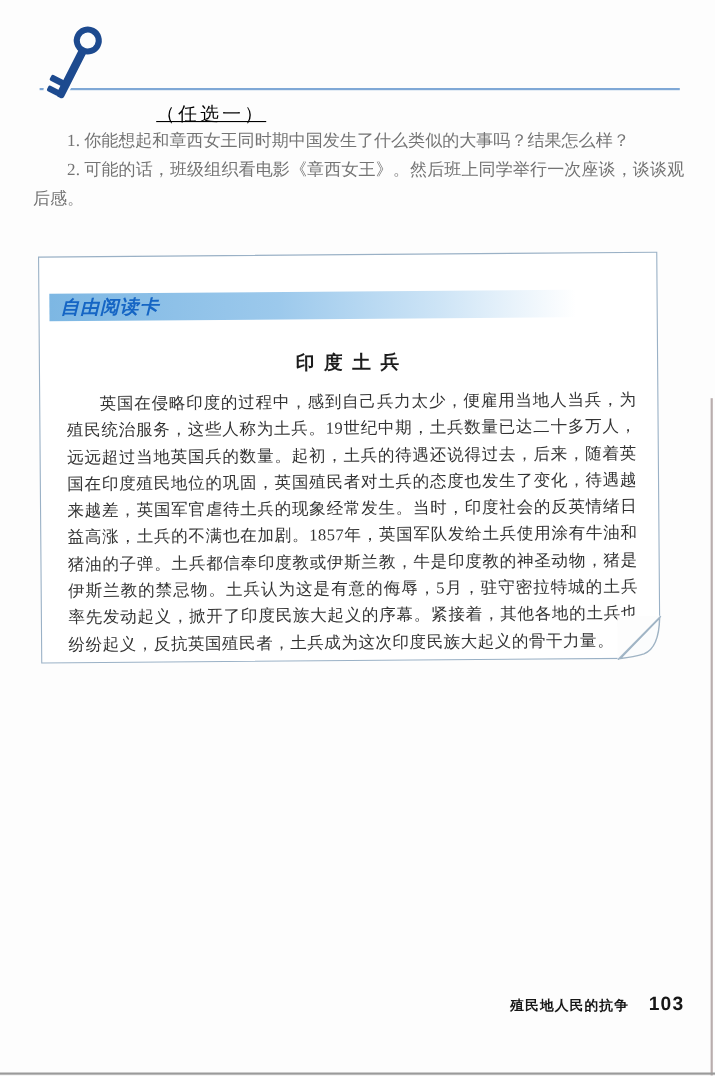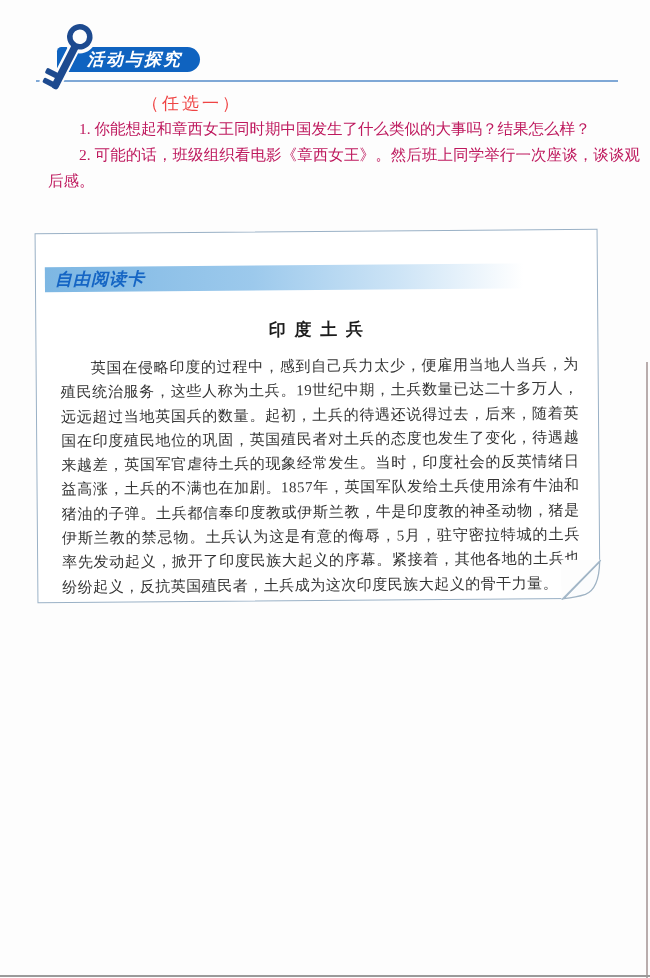--- a/index.html
+++ b/index.html
@@ -22,25 +22,25 @@
     color:#ffffff; font-family:"Liberation Sans", sans-serif;
     font-weight:bold; font-style:italic; font-size:17px; letter-spacing:2px;
     transform:translateX(6px);
   }
   .banner-rule{position:absolute; left:36px; top:80px; width:582px; height:2px; background:#7fa8d6;}
   .key-icon-wrap{position:absolute; left:38px; top:18px; width:64px; height:90px;}
 
   
   .subtitle{
     position:absolute; left:142px; top:92px;
-    font-size:17px; color:#ef4444; letter-spacing:3px;
+    font-size:17px; color:#000000; letter-spacing:3px;text-decoration:underline;
   }
   .activity-items{
-    position:absolute; left:48px; top:116px; width:592px;
-    font-size:15.5px; line-height:26px; text-align:justify; color:#be185d;
+    position:absolute; left:30px; top:116px; width:592px;
+    font-size:15.5px; line-height:26px; text-align:justify; color:#737373;
   }
   .activity-items p{margin:0; text-indent:2em;}
 
   
   .card{
     position:absolute; left:36px; top:231px; width:563px; height:370px;
     background:#ffffff; border:1.4px solid #9ab1c6;
     transform:rotate(-0.45deg); transform-origin:50% 50%;
     box-sizing:border-box;
   }
@@ -78,23 +78,20 @@
   }
   .footer .chapter{font-size:12.5px; font-weight:bold; letter-spacing:1px;}
   .footer .pagenum{font-size:17.5px; font-weight:bold; letter-spacing:1px;}
 </style>
 </head>
 <body>
 
 <div class="page">
 
   <div class="banner-rule"></div>
-  <div class="banner-pill">
-    <span class="label">活动与探究</span>
-  </div>
   <div class="key-icon-wrap">
     <svg width="64" height="90" viewBox="0 0 64 90">
       <g transform="rotate(27 30 42)">
 
         <circle cx="30" cy="16" r="11" fill="none" stroke="#fdfdfd" stroke-width="11"></circle>
         <rect x="24" y="26" width="12" height="48" rx="4" fill="#fdfdfd"></rect>
         <rect x="12" y="56" width="16" height="9" rx="2" fill="#fdfdfd"></rect>
         <rect x="14" y="67" width="14" height="8" rx="2" fill="#fdfdfd"></rect>
 
         <circle cx="30" cy="16" r="10" fill="none" stroke="#1d4a8f" stroke-width="5.5"></circle>
@@ -122,16 +119,20 @@
     <div class="card-body">英国在侵略印度的过程中，感到自己兵力太少，便雇用当地人当兵，为殖民统治服务，这些人称为土兵。19世纪中期，土兵数量已达二十多万人，远远超过当地英国兵的数量。起初，土兵的待遇还说得过去，后来，随着英国在印度殖民地位的巩固，英国殖民者对土兵的态度也发生了变化，待遇越来越差，英国军官虐待土兵的现象经常发生。当时，印度社会的反英情绪日益高涨，土兵的不满也在加剧。1857年，英国军队发给土兵使用涂有牛油和猪油的子弹。土兵都信奉印度教或伊斯兰教，牛是印度教的神圣动物，猪是伊斯兰教的禁忌物。土兵认为这是有意的侮辱，5月，驻守密拉特城的土兵率先发动起义，掀开了印度民族大起义的序幕。紧接着，其他各地的土兵也纷纷起义，反抗英国殖民者，土兵成为这次印度民族大起义的骨干力量。</div>
 
     <div class="fold-cover">
       <svg width="40" height="40" viewBox="0 0 40 40">
         <path d="M40,0 L0,40" stroke="#a6bacb" stroke-width="1.4" fill="none"></path>
         <path d="M38.5,2 C38,20 33,31 24,34.5 C16,37 8,38 2.5,38.5 L38.5,2 Z" fill="#fbfcfd" stroke="#9fb3c4" stroke-width="1.3"></path>
       </svg>
     </div>
   </div>
 
+  <div class="footer">
+    <span class="chapter">殖民地人民的抗争</span>
+    <span class="pagenum">103</span>
+  </div>
 
   <div class="scan-edge-right"></div>
   <div class="scan-edge-bottom"></div>
 </div>
 
 </body></html>

